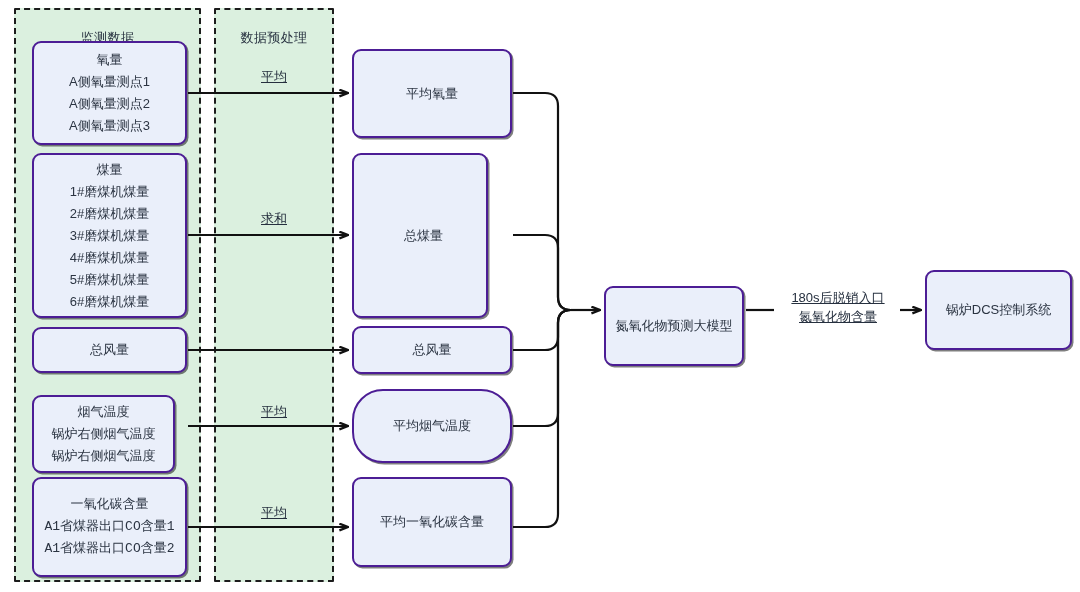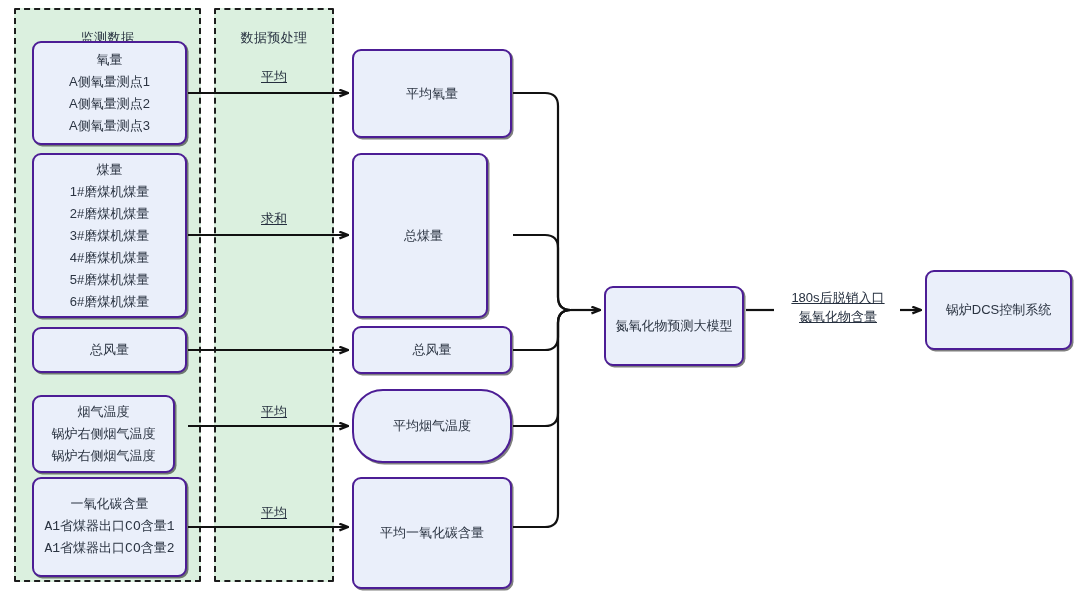--- a/index.html
+++ b/index.html
@@ -147,21 +147,21 @@
   </div>
 
   <div class="node" style="left:352px; top:326px; width:160px; height:48px;">
     <span class="head">总风量</span>
   </div>
 
   <div class="node" style="left:352px; top:389px; width:160px; height:74px;border-radius:31px;">
     <span class="head">平均烟气温度</span>
   </div>
 
-  <div class="node" style="left:352px; top:477px; width:160px; height:112px;">
+  <div class="node" style="left:352px; top:477px; width:160px; height:90px;">
     <span class="head">平均一氧化碳含量</span>
   </div>
 
   <div class="node" style="left:604px; top:270px; width:140px; height:80px;margin-top:16px;">
     <span class="head">氮氧化物预测大模型</span>
   </div>
 
   <div class="node" style="left:925px; top:270px; width:147px; height:80px;">
     <span class="head">锅炉DCS控制系统</span>
   </div>

